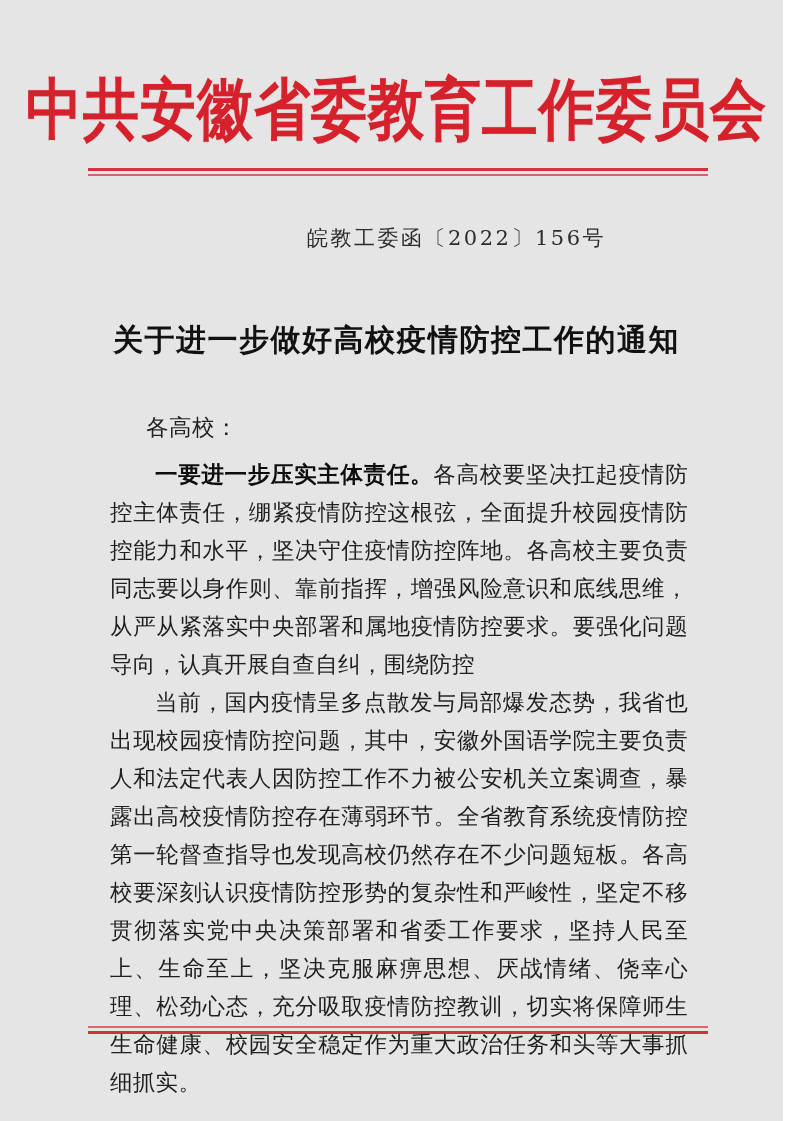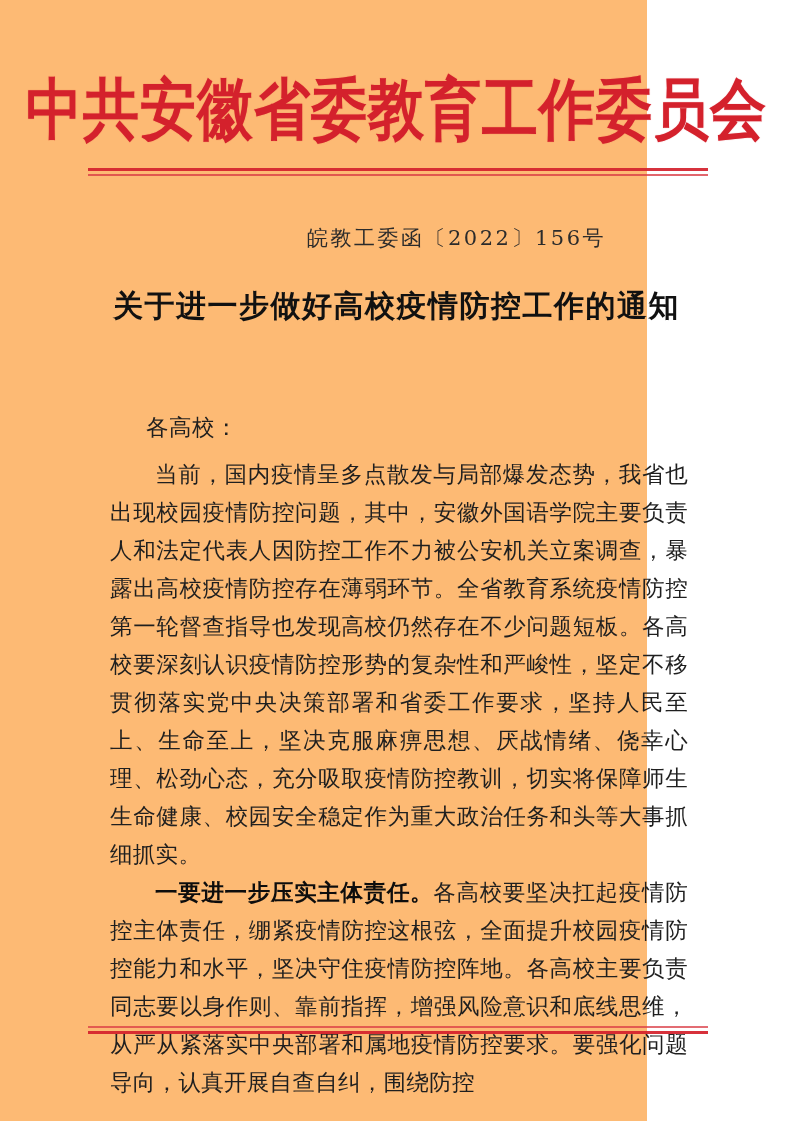--- a/index.html
+++ b/index.html
@@ -11,23 +11,23 @@
   body {
     width: 793px;
     height: 1121px;
     font-family: "DejaVu Serif", "Liberation Serif", serif;
     color: #1a1a1a;
     position: relative;
     overflow: hidden;
   }
   .page {
     position: relative;
-    width: 647px;
+    width: 783px;
     height: 1121px;
-    background: #fdba74;
+    background: #e5e5e5;
     box-sizing: border-box;
   }
 
   
   .masthead {
     position: absolute;
     top: 72px;
     left: 0;
     width: 793px;
     text-align: center;
@@ -78,21 +78,21 @@
     font-size: 21px;
     letter-spacing: 2.5px;
     color: #2b2b2b;
     padding-left: 120px;
     box-sizing: border-box;
   }
 
   
   .doc-title {
     position: absolute;
-    top: 286px;
+    top: 320px;
     left: 0;
     width: 793px;
     text-align: center;
     font-family: "DejaVu Serif", "Liberation Serif", serif;
     font-weight: bold;
     font-size: 30px;
     letter-spacing: 1.5px;
     color: #111111;
   }
 
@@ -166,25 +166,25 @@
   </div>
 
   <div class="doc-number">皖教工委函〔2022〕156号</div>
 
   <div class="doc-title">关于进一步做好高校疫情防控工作的通知</div>
 
   <div class="body-block">
     <div class="salutation">各高校：</div>
 
     <p class="para">
-      <span class="lead"></span><span>当前，国内疫情呈多点散发与局部爆发态势，我省也出现校园疫情防控问题，其中，安徽外国语学院主要负责人和法定代表人因防控工作不力被公安机关立案调查，暴露出高校疫情防控存在薄弱环节。全省教育系统疫情防控第一轮督查指导也发现高校仍然存在不少问题短板。各高校要深刻认识疫情防控形势的复杂性和严峻性，坚定不移贯彻落实党中央决策部署和省委工作要求，坚持人民至上、生命至上，坚决克服麻痹思想、厌战情绪、侥幸心理、松劲心态，充分吸取疫情防控教训，切实将保障师生生命健康、校园安全稳定作为重大政治任务和头等大事抓细抓实。</span>
+      <span class="lead">一要进一步压实主体责任。</span><span>各高校要坚决扛起疫情防控主体责任，绷紧疫情防控这根弦，全面提升校园疫情防控能力和水平，坚决守住疫情防控阵地。各高校主要负责同志要以身作则、靠前指挥，增强风险意识和底线思维，从严从紧落实中央部署和属地疫情防控要求。要强化问题导向，认真开展自查自纠，围绕防控</span>
     </p>
 
     <p class="para">
-      <span class="lead">一要进一步压实主体责任。</span><span>各高校要坚决扛起疫情防控主体责任，绷紧疫情防控这根弦，全面提升校园疫情防控能力和水平，坚决守住疫情防控阵地。各高校主要负责同志要以身作则、靠前指挥，增强风险意识和底线思维，从严从紧落实中央部署和属地疫情防控要求。要强化问题导向，认真开展自查自纠，围绕防控</span>
+      <span class="lead"></span><span>当前，国内疫情呈多点散发与局部爆发态势，我省也出现校园疫情防控问题，其中，安徽外国语学院主要负责人和法定代表人因防控工作不力被公安机关立案调查，暴露出高校疫情防控存在薄弱环节。全省教育系统疫情防控第一轮督查指导也发现高校仍然存在不少问题短板。各高校要深刻认识疫情防控形势的复杂性和严峻性，坚定不移贯彻落实党中央决策部署和省委工作要求，坚持人民至上、生命至上，坚决克服麻痹思想、厌战情绪、侥幸心理、松劲心态，充分吸取疫情防控教训，切实将保障师生生命健康、校园安全稳定作为重大政治任务和头等大事抓细抓实。</span>
     </p>
   </div>
 
   <div class="rule-footer">
     <div class="bar-thin"></div>
     <div class="bar-gap"></div>
     <div class="bar-thick"></div>
   </div>
 
 </div>

